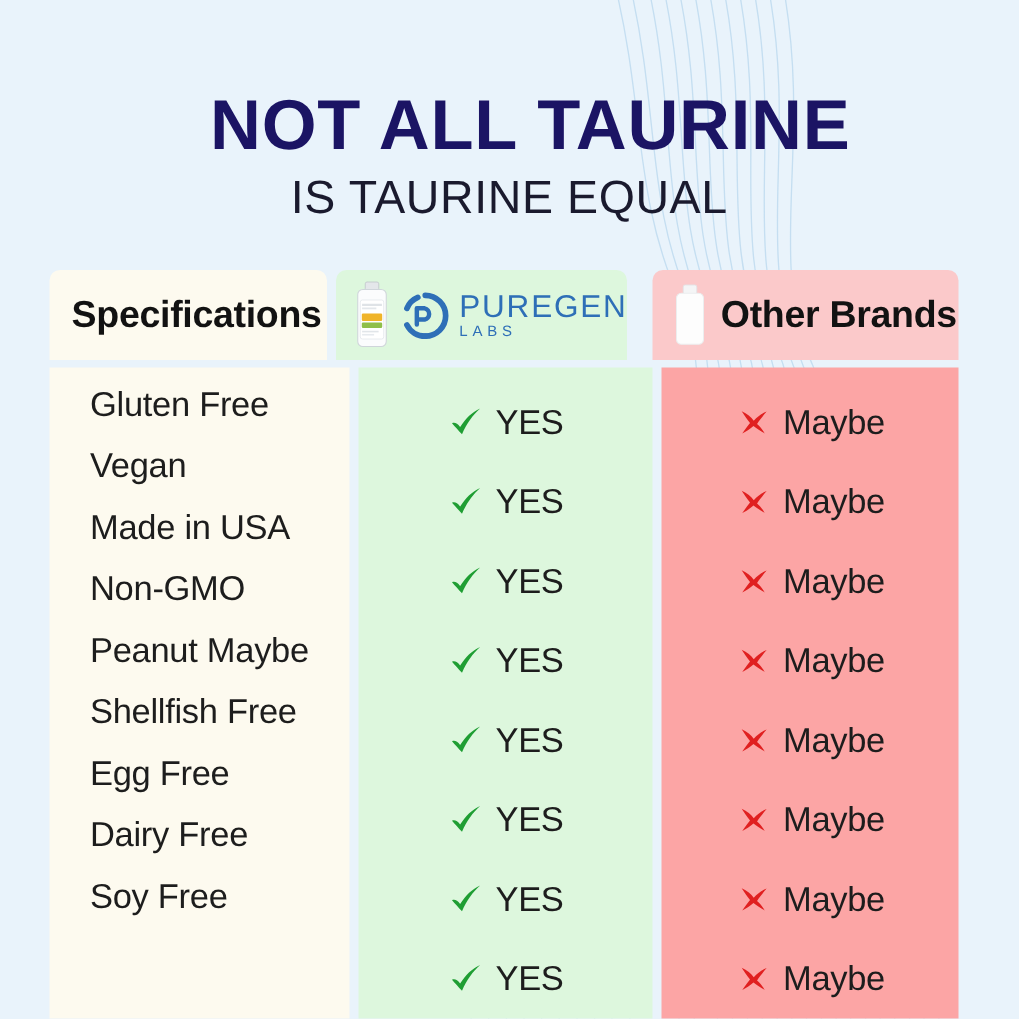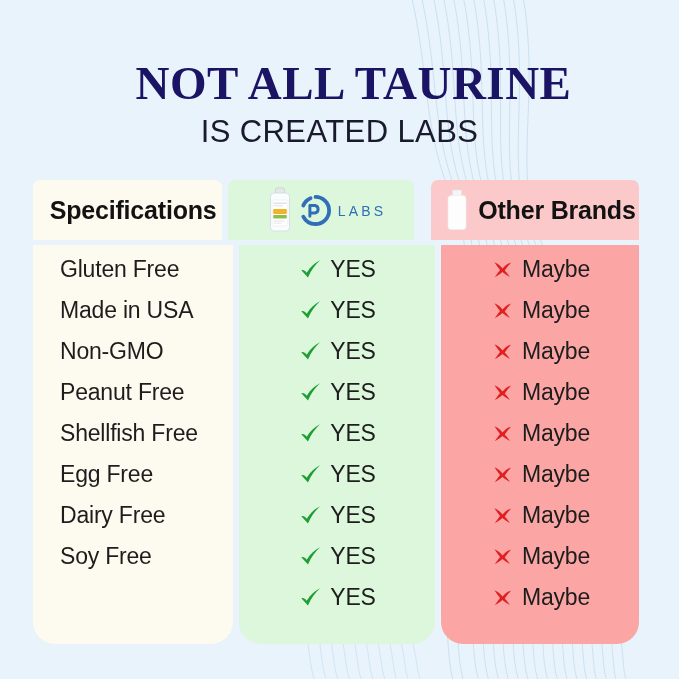--- a/index.html
+++ b/index.html
@@ -29,21 +29,21 @@
   #headline {
     position: absolute;
     top: 58px;
     left: 0;
     width: 679px;
     text-align: center;
     z-index: 2;
   }
   #title-main {
     display: block;
-    font-family: Liberation Serif, serif;
+    font-family: Liberation Sans, sans-serif;
     font-weight: bold;
     font-size: 47px;
     letter-spacing: 0.5px;
     color: #1b1464;
     line-height: 1.08;
     white-space: nowrap;
     padding-left: 28px;
   }
   #title-sub {
     display: block;
@@ -111,20 +111,21 @@
     display: flex;
     align-items: center;
     box-sizing: border-box;
   }
   .r.spec-r {
     padding-left: 27px;
     justify-content: flex-start;
   }
   .r.val-r {
     justify-content: center;
+    margin-top: 12px;
   }
 
   .spec-text {
     font-family: "Liberation Sans", sans-serif;
     font-size: 23px;
     color: #1d1d1d;
     white-space: nowrap;
     letter-spacing: -0.2px;
   }
 
@@ -161,21 +162,21 @@
   }
   #puregen-name {
     font-family: "Liberation Sans", sans-serif;
     font-size: 21px;
     font-weight: normal;
     letter-spacing: 1.2px;
     color: #2e6fb7;
   }
   #puregen-labs {
     font-family: "Liberation Sans", sans-serif;
-    font-size: 14px;
+    font-size: 10px;
     font-weight: normal;
     letter-spacing: 3.2px;
     color: #2e6fb7;
     margin-top: 2px;
   }
   #logo-mark { flex: 0 0 auto; }
   #brand-bottle { flex: 0 0 auto; }
   #other-bottle { flex: 0 0 auto; margin-right: 9px; }
 </style>
 </head>
@@ -225,21 +226,21 @@
     <path d="M360 622 C 372 650, 366 672, 378 690"></path>
     <path d="M372 624 C 384 652, 378 672, 390 690"></path>
     <path d="M384 626 C 396 654, 390 674, 402 690"></path>
     <path d="M396 628 C 408 656, 402 676, 414 690"></path>
     <path d="M408 630 C 420 658, 414 676, 426 690"></path>
   </g>
 </svg>
 
 <div id="headline">
   <span id="title-main">NOT ALL TAURINE</span>
-  <span id="title-sub">IS CREATED LABS</span>
+  <span id="title-sub">IS TAURINE EQUAL</span>
 </div>
 
 <div id="table">
 
   <div id="header-band">
 
     <div class="hcell spec">
       <span class="hlabel">Specifications</span>
     </div>
 
@@ -259,20 +260,21 @@
         </svg>
 
         <svg id="logo-mark" width="33" height="33" viewBox="0 0 40 40" xmlns="http://www.w3.org/2000/svg">
           <path d="M20 3.5 A16.5 16.5 0 0 1 36.5 20 A16.5 16.5 0 0 1 20 36.5" fill="none" stroke="#2e6fb7" stroke-width="4.6" stroke-linecap="round"></path>
           <path d="M20 36.5 A16.5 16.5 0 0 1 5.2 27.5" fill="none" stroke="#2e6fb7" stroke-width="4.6" stroke-linecap="round"></path>
           <path d="M5.2 14 A16.5 16.5 0 0 1 14 5.2" fill="none" stroke="#2e6fb7" stroke-width="4.6" stroke-linecap="round"></path>
           <path d="M13.2 14 L13.2 27 M13.2 14 L19.5 14 A4.6 4.6 0 0 1 19.5 23 L13.2 23" fill="none" stroke="#2e6fb7" stroke-width="3.6" stroke-linecap="round" stroke-linejoin="round"></path>
         </svg>
 
         <div id="puregen-wordmark">
+          <span id="puregen-name">PUREGEN</span>
           <span id="puregen-labs">LABS</span>
         </div>
       </div>
     </div>
 
     <div class="hcell other">
       <svg id="other-bottle" width="24" height="42" viewBox="0 0 24 42" xmlns="http://www.w3.org/2000/svg">
         <rect x="7.5" y="1" width="9" height="6" rx="1.3" fill="#f4f5f6" stroke="#e2e4e6" stroke-width="0.6"></rect>
         <rect x="3" y="6.5" width="18" height="34" rx="3.2" fill="#fdfdfd" stroke="#eceeef" stroke-width="0.7"></rect>
       </svg>
@@ -280,27 +282,30 @@
     </div>
   </div>
 
   <div id="body-band">
 
     <div class="bcell spec" id="col-spec">
         <div class="r spec-r">
           <span class="spec-text">Gluten Free</span>
         </div>
         <div class="r spec-r">
+          <span class="spec-text">Vegan</span>
+        </div>
+        <div class="r spec-r">
           <span class="spec-text">Made in USA</span>
         </div>
         <div class="r spec-r">
           <span class="spec-text">Non-GMO</span>
         </div>
         <div class="r spec-r">
-          <span class="spec-text">Peanut Free</span>
+          <span class="spec-text">Peanut Maybe</span>
         </div>
         <div class="r spec-r">
           <span class="spec-text">Shellfish Free</span>
         </div>
         <div class="r spec-r">
           <span class="spec-text">Egg Free</span>
         </div>
         <div class="r spec-r">
           <span class="spec-text">Dairy Free</span>
         </div>

